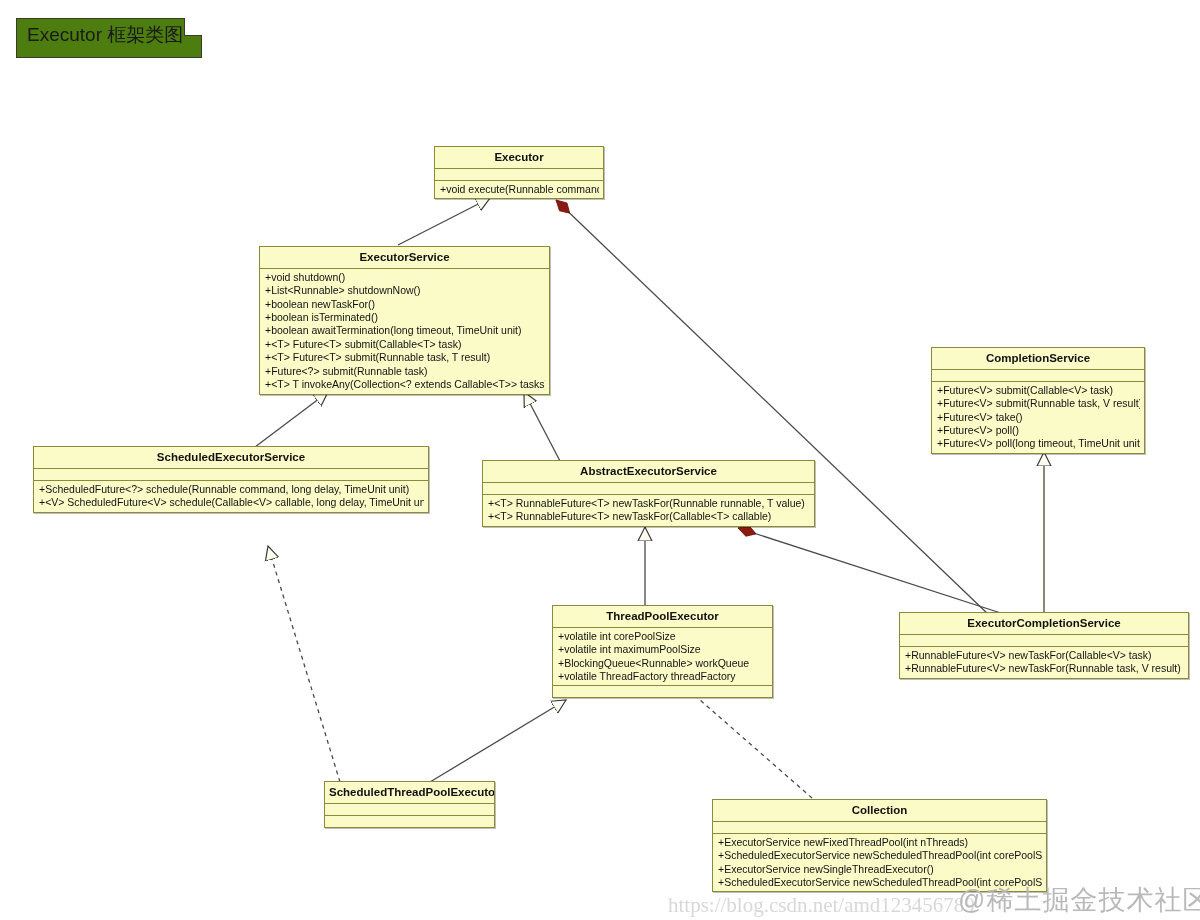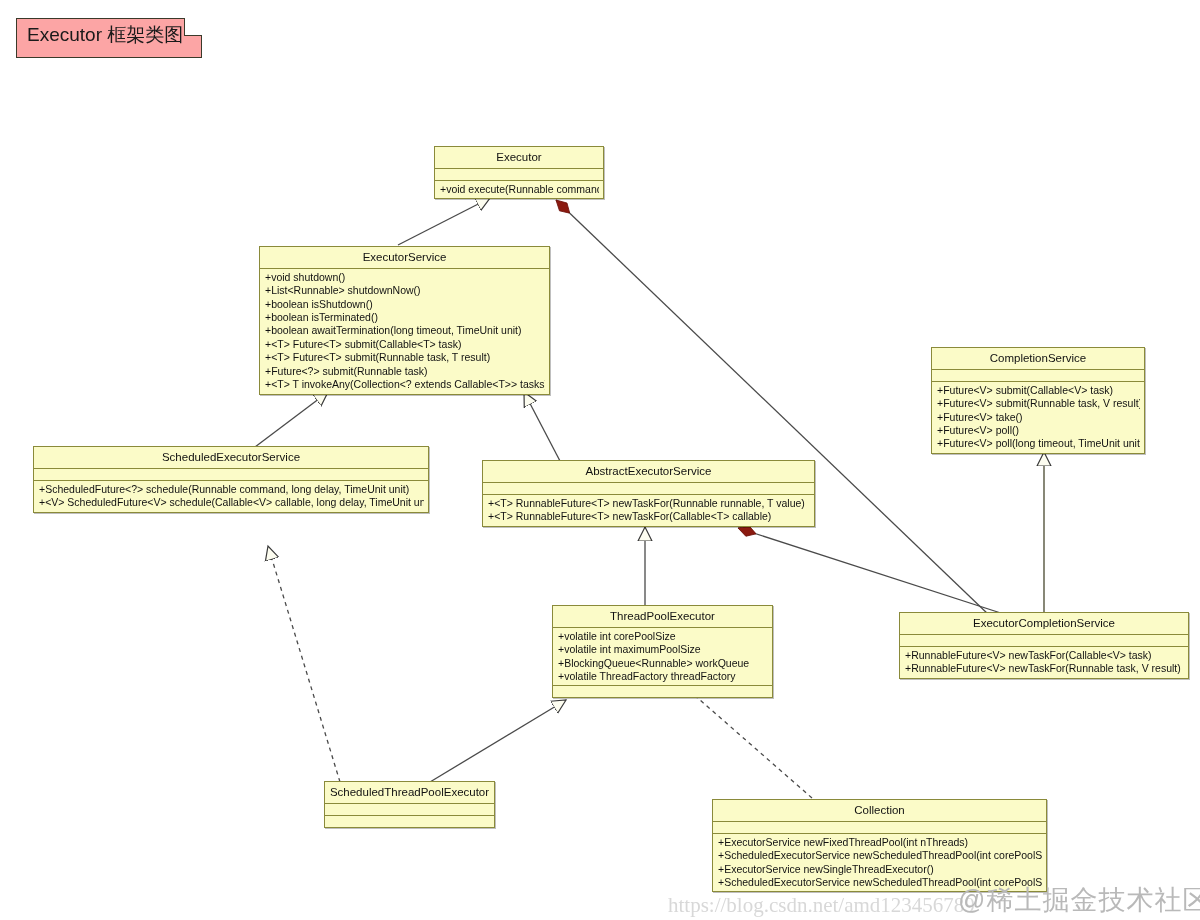--- a/index.html
+++ b/index.html
@@ -21,21 +21,21 @@
     position: absolute;
     left: 0;
     top: 0;
     width: 1200px;
     height: 920px;
     pointer-events: none;
   }
   
   .note {
     position: absolute;
-    background: #fca5a5;
+    background: #4d7c0f;
     border: 1px solid #3a3a2a;
     box-sizing: border-box;
     padding: 6px 26px 7px 10px;
     font-size: 19px;
     color: #1a1a1a;
     line-height: 1.1;
     white-space: nowrap;
   }
   .note-fold {
     position: absolute;
@@ -51,21 +51,21 @@
   .uml {
     position: absolute;
     background: #fbfbc8;
     border: 1px solid #8a8a3a;
     box-sizing: border-box;
     box-shadow: 1px 1px 0 rgba(0,0,0,0.25);
     z-index: 5;
   }
   .uml-name {
     text-align: center;
-    font-weight: normal;
+    font-weight: bold;
     font-size: 11.5px;
     color: #111;
     padding: 4px 4px 4px 4px;
     border-bottom: 1px solid #8a8a3a;
     line-height: 1.1;
     white-space: nowrap;
     overflow: hidden;
   }
   .uml-compartment {
     border-bottom: 1px solid #8a8a3a;
@@ -174,21 +174,21 @@
     <div class="uml-compartment">
       <div>+void execute(Runnable command)</div>
     </div>
   </div>
 
   <div class="uml" style="left:259px; top:246px; width:291px;">
     <div class="uml-name">ExecutorService</div>
     <div class="uml-compartment">
       <div>+void shutdown()</div>
       <div>+List&lt;Runnable&gt; shutdownNow()</div>
-      <div>+boolean isShutdown()</div>
+      <div>+boolean newTaskFor()</div>
       <div>+boolean isTerminated()</div>
       <div>+boolean awaitTermination(long timeout, TimeUnit unit)</div>
       <div>+&lt;T&gt; Future&lt;T&gt; submit(Callable&lt;T&gt; task)</div>
       <div>+&lt;T&gt; Future&lt;T&gt; submit(Runnable task, T result)</div>
       <div>+Future&lt;?&gt; submit(Runnable task)</div>
       <div>+&lt;T&gt; T invokeAny(Collection&lt;? extends Callable&lt;T&gt;&gt; tasks)</div>
     </div>
   </div>
 
   <div class="uml" style="left:33px; top:446px; width:396px;">

